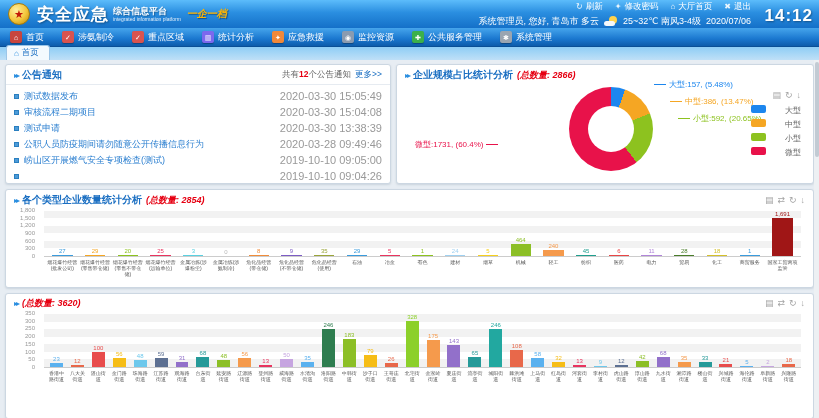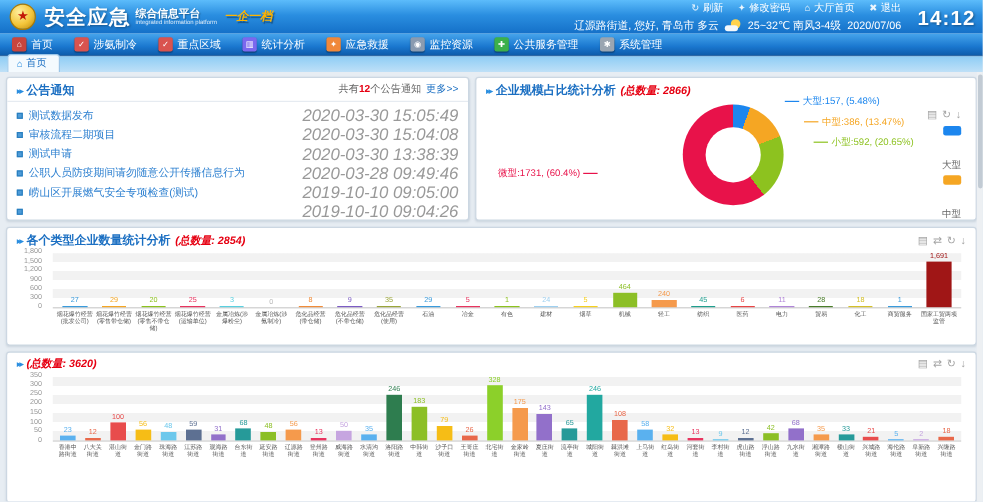--- a/index.html
+++ b/index.html
@@ -73,32 +73,32 @@
   .p-ann { width:386px; }
   .p-ann .phead { border-bottom:1px solid #e6ebf1; }
   .cnt { color:#666; font-size:8.5px; }
   .cnt .red { color:#e60012; font-style:normal; }
   .more { color:#1b6fc2; font-size:8.5px; cursor:pointer; }
   .ann-list { padding:3px 8px 0; }
   .ann-row { display:flex; align-items:center; height:16px; font-size:9px; }
   .bullet { width:5px; height:5px; background:#4d9bd8; border:1px solid #2a7fc0; margin-right:5px; }
   .ann-title { color:#2b7fd0; cursor:pointer; white-space:nowrap; overflow:hidden;
                text-overflow:ellipsis; max-width:250px; }
-  .ann-date { margin-left:auto; color:#999; font-size:14px; white-space:nowrap;font-style:italic; }
+  .ann-date { margin-left:auto; color:#999; font-size:11px; white-space:nowrap; }
 
   
   .p-donut { flex:1; overflow:hidden; }
   .donut { position:absolute; left:172px; top:22px; width:84px; height:84px; border-radius:50%; }
   .hole { position:absolute; left:50%; top:50%; width:46px; height:46px; margin:-23px 0 0 -23px;
           border-radius:50%; background:#fff; }
   .callout { position:absolute; font-size:8px; white-space:nowrap; }
   .callout .dash { display:inline-block; width:12px; height:1px; background:currentColor;
                    vertical-align:middle; margin:0 3px 1px; }
   .legend { position:absolute; right:12px; top:40px; }
-  .lg-row { display:flex; align-items:center; gap:19px; margin-bottom:3px;flex-direction:column; }
+  .lg-row { display:flex; gap:19px; margin-bottom:3px; }
   .sw { width:15px; height:8px; border-radius:2px; }
   .lg-label { font-size:8px; color:#666; }
   .tb-donut { position:absolute; right:12px; top:26px; }
 
   
   .p-c1 { height:99px; margin-top:5px; }
   .p-c2 { height:126px; margin-top:5px; }
   .plot { position:relative; margin:2px 12px 0 38px; border-bottom:1px solid #ccc; }
   .p-c1 .plot { height:46px;
     background:repeating-linear-gradient(180deg,#f2f2f2 0 16.666%,#ffffff 16.666% 33.333%); }
@@ -152,21 +152,21 @@
           <span class="hlink">
             <span class="hicon">⌂</span>
             <span>大厅首页</span>
           </span>
           <span class="hlink">
             <span class="hicon">✖</span>
             <span>退出</span>
           </span>
         </div>
       <div class="hinfo">
-        <span>辽源路街道, 您好,  青岛市 多云</span>
+        <span>系统管理员, 您好,  青岛市 多云</span>
         <span class="wicon"></span>
         <span>25~32℃ 南风3-4级</span>
         <span>2020/07/06</span>
       </div>
     </div>
     <div class="clock">14:12</div>
   </header>
 
   <nav class="nav" id="navbar">
       <div class="nav-item">

